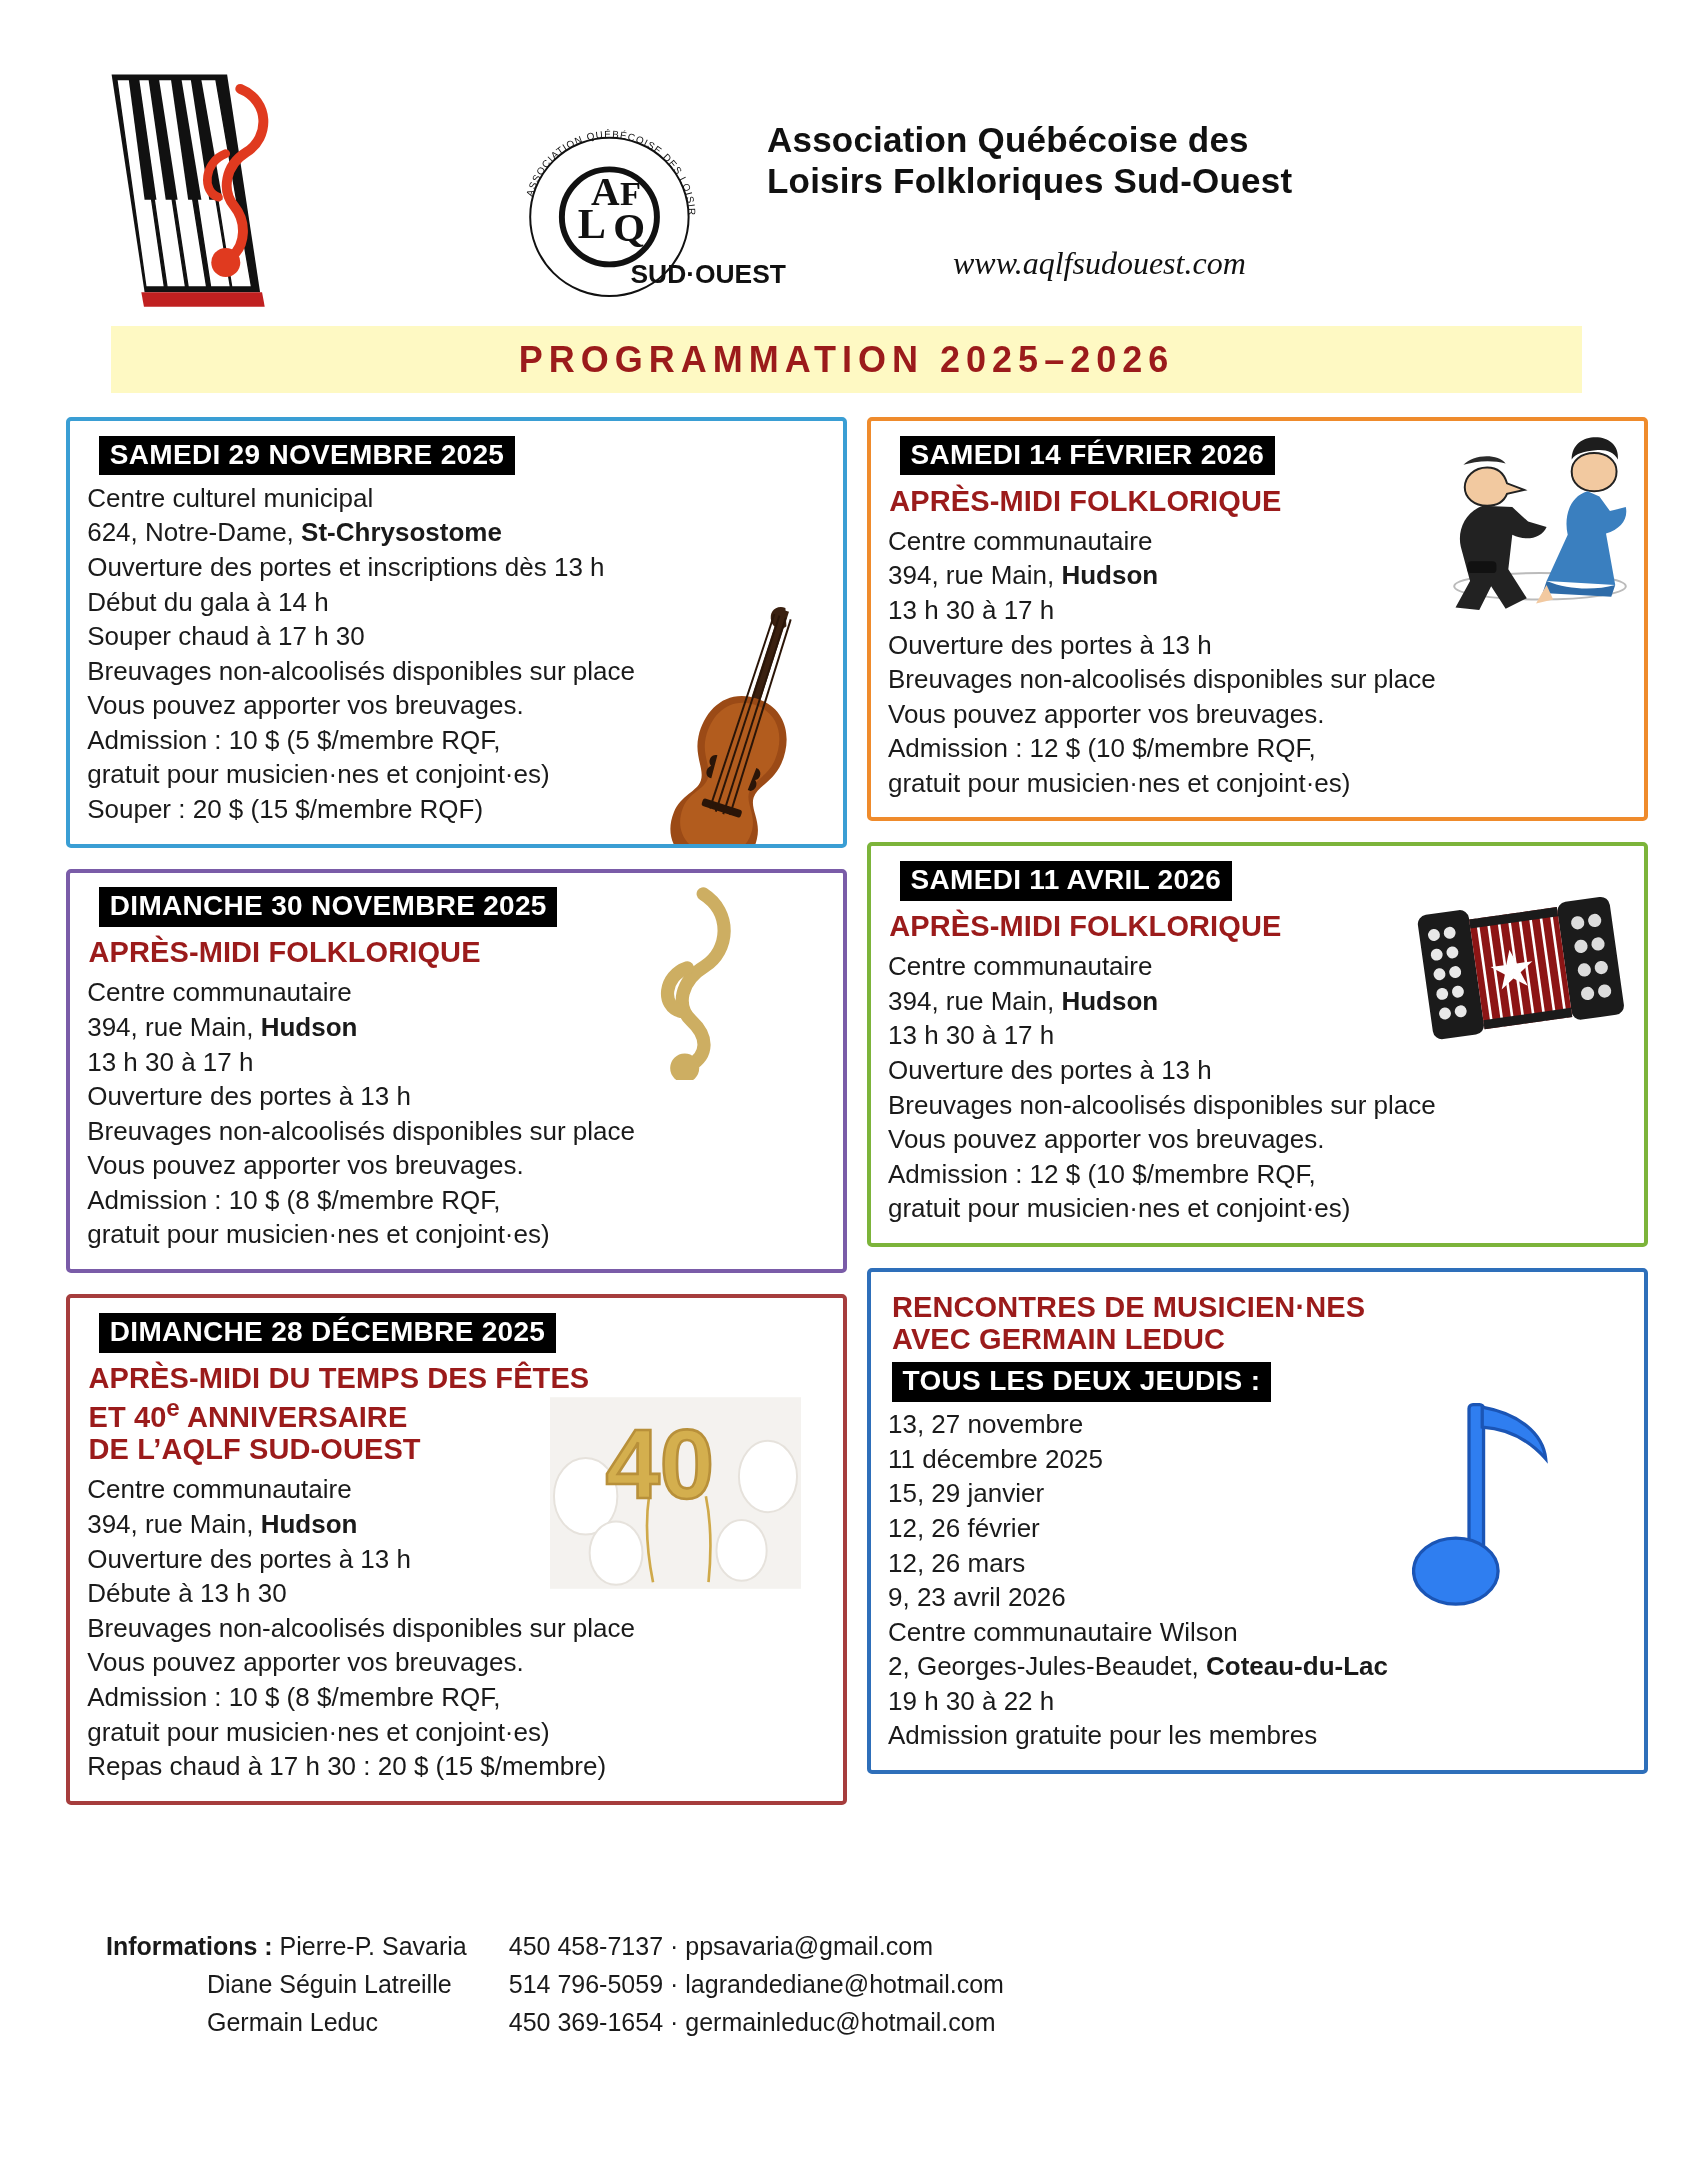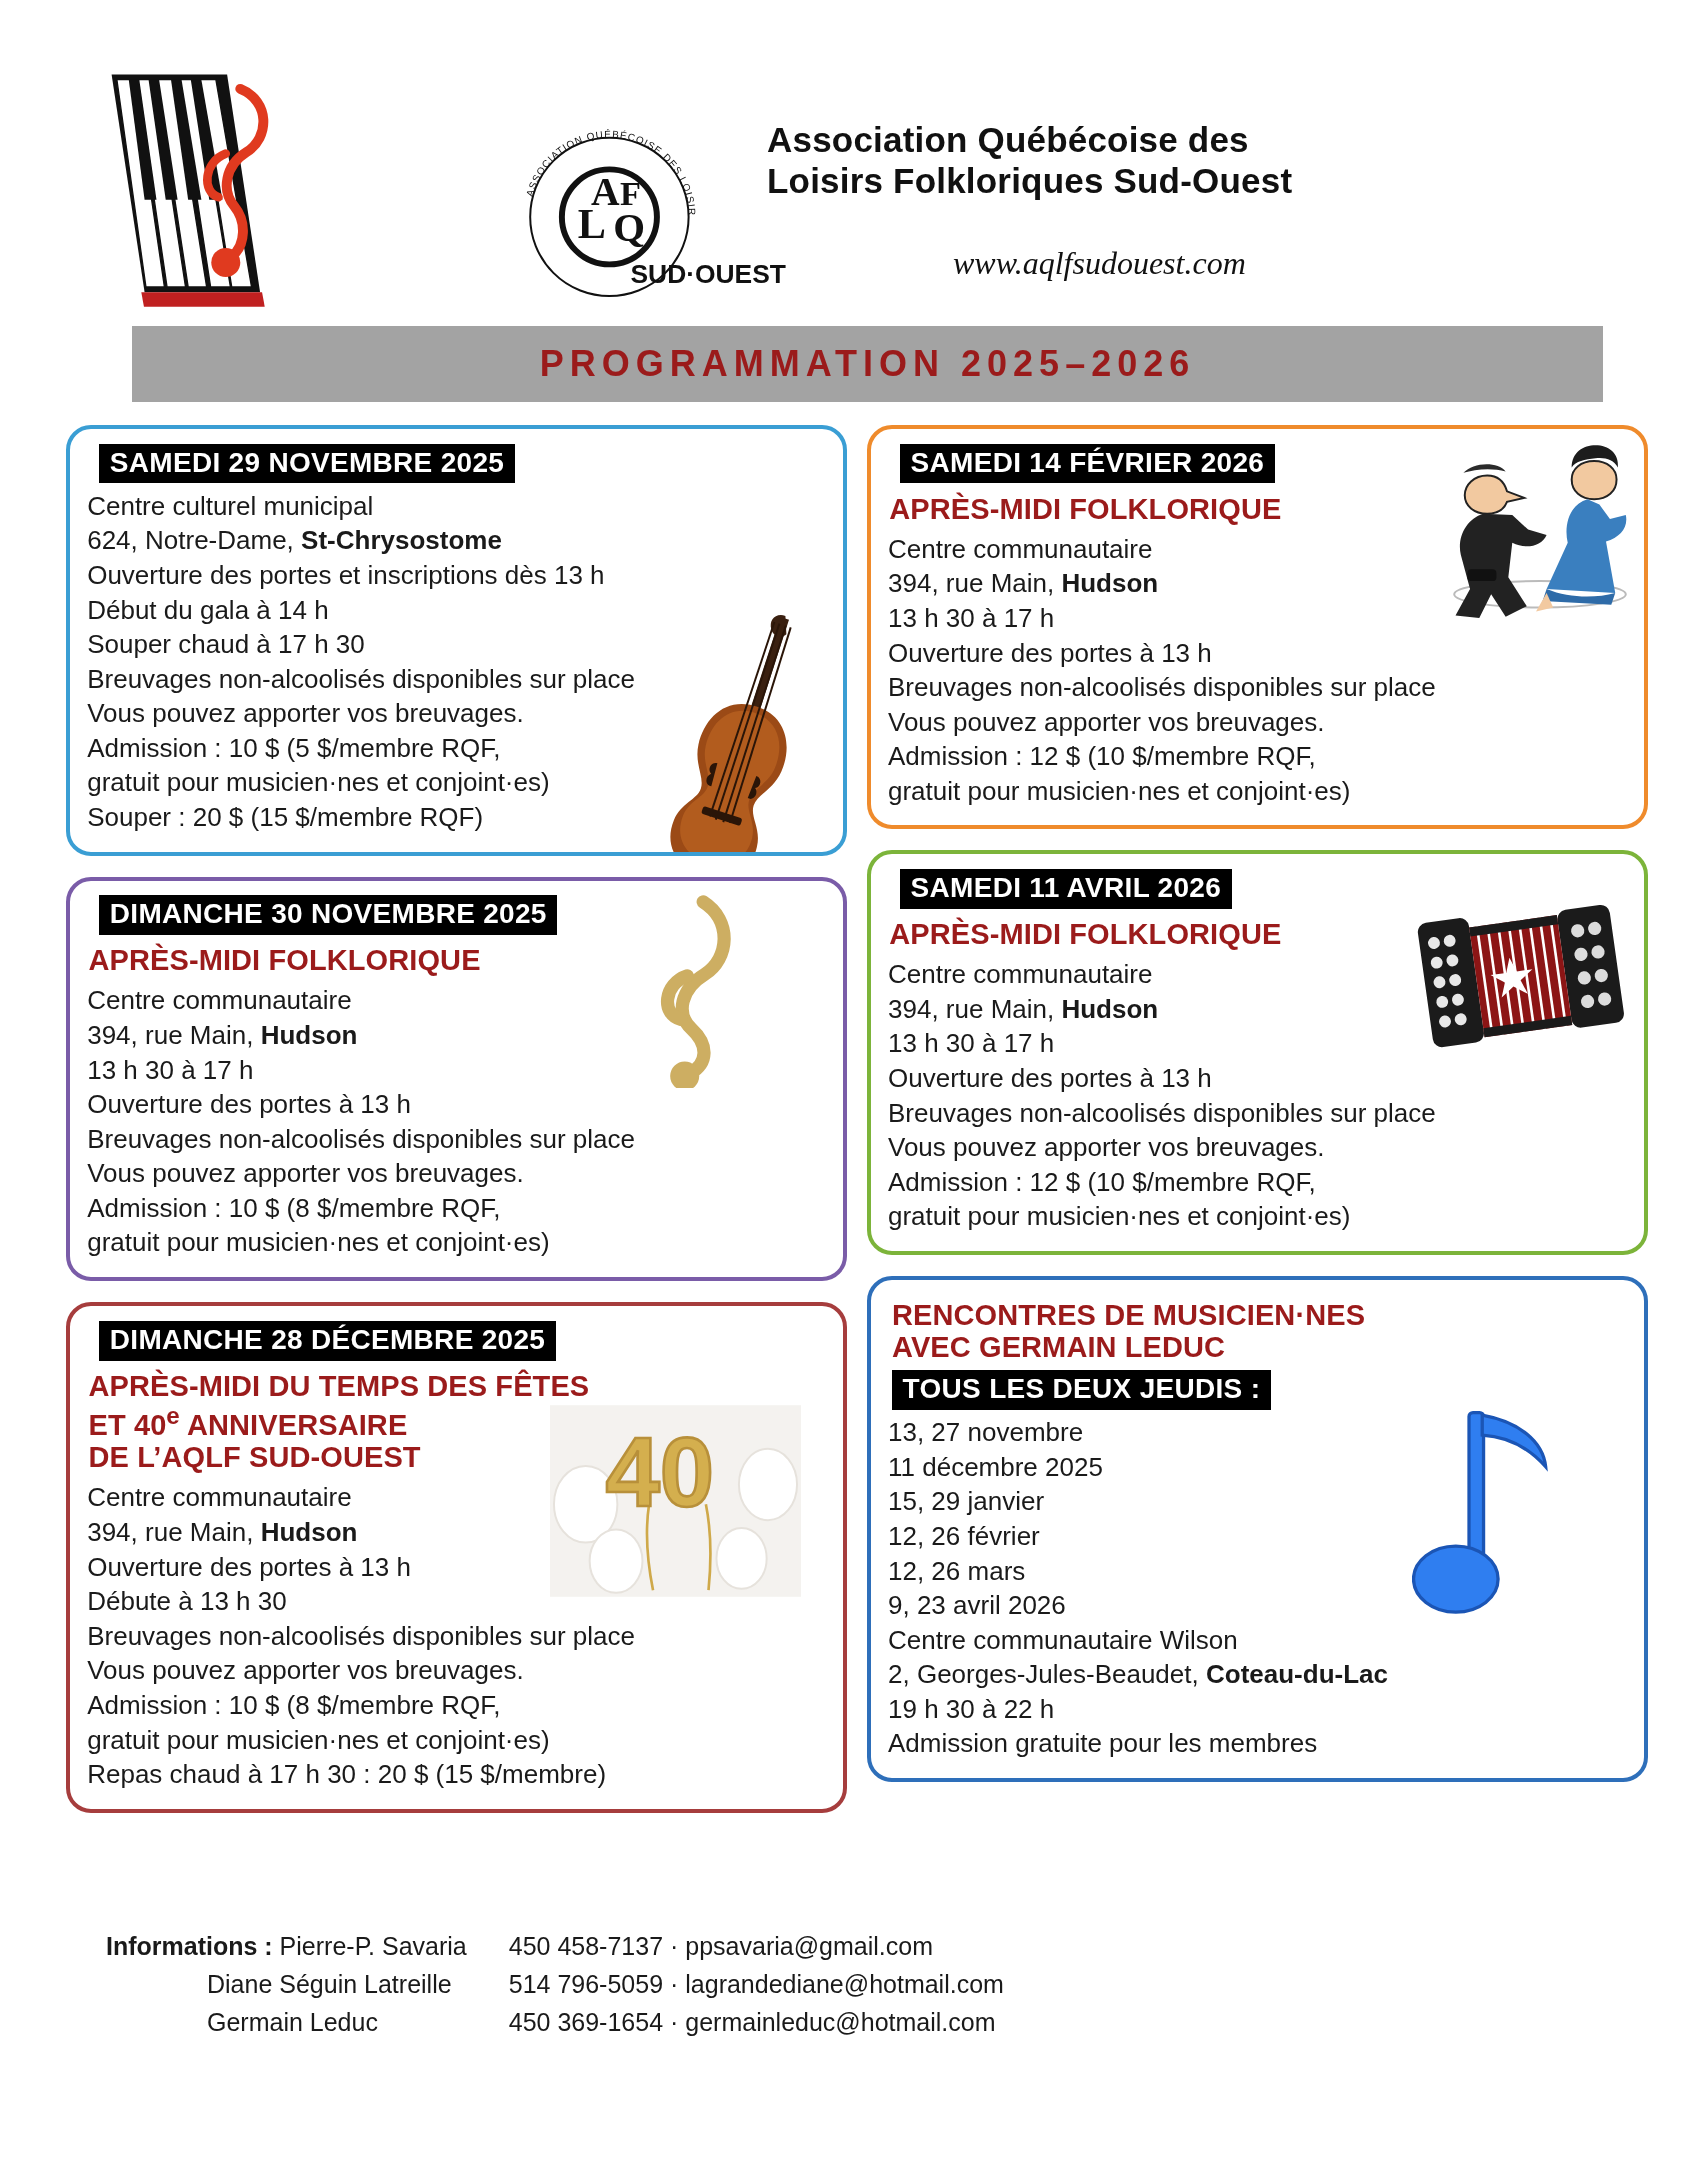--- a/index.html
+++ b/index.html
@@ -35,47 +35,46 @@
     position:absolute; left:953px; top:245px;
     font-family:"Liberation Serif", serif;
     font-style:italic;
     font-size:32px;
     color:#111;
   }
 
   
   .prog-bar {
     position:absolute; left:111px; top:326px;
-    width:1471px; height:76px;
-    background:#a3a3a3;
-    display:flex; align-items:center; justify-content:center;margin-left:21px;
+    width:1471px; height:67px;
+    background:#fef9c3;
+    display:flex; align-items:center; justify-content:center;
   }
   .prog-bar span {
     font-size:36px; font-weight:bold; letter-spacing:6px;
     color:#9b1b1b;
   }
 
   
   .grid {
     position:absolute; left:53px; top:417px;
     width:1581px;
   }
   .col { position:absolute; top:0; width:781px; }
   .col-left { left:13.2px; }
   .col-right { left:814px; }
 
   .card {
     position:relative;
-    border-radius:25px;
+    border-radius:5px;
     border:4.6px solid #000;
     padding:14.6px 17px 17px 17px;
     margin-bottom:21px;
     background:#fff;
     overflow:hidden;
-    margin-top:8px;
   }
   .card .banner {
     display:inline-block;
     background:#000; color:#fff;
     font-size:28px; font-weight:bold;
     padding:3.3px 10.6px 4.6px 10.6px;
     letter-spacing:0.3px;
     margin-left:12px;
     margin-bottom:5.3px;
   }

